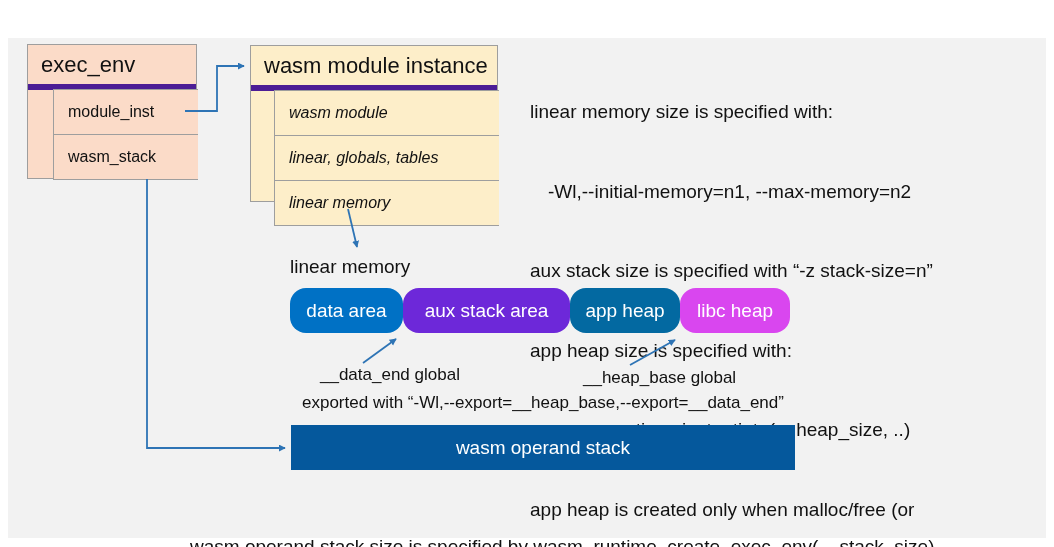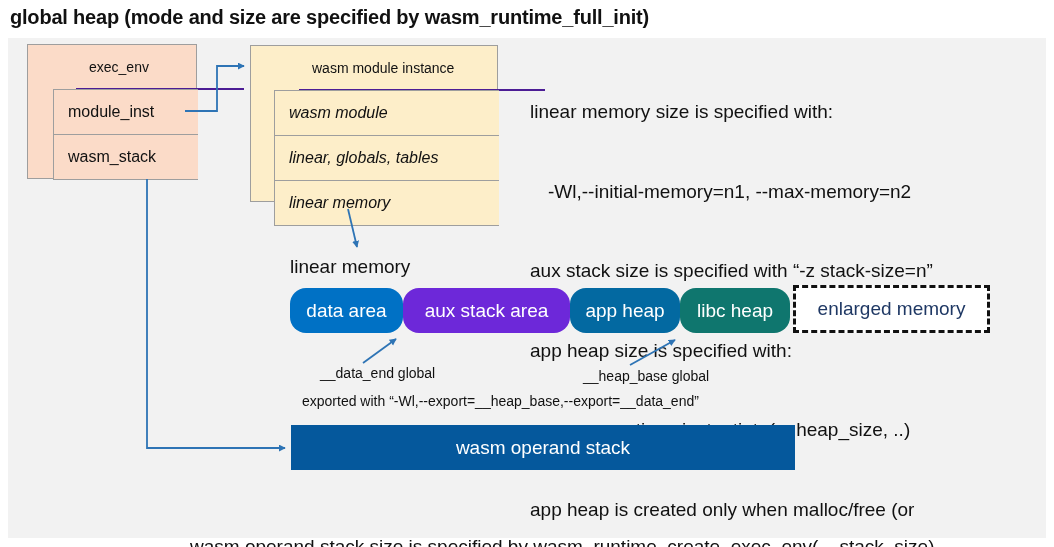--- a/index.html
+++ b/index.html
@@ -7,21 +7,21 @@
   body { font-family:"Liberation Sans", sans-serif; color:#111; }
   .canvas { position:relative; width:1054px; height:547px; background:#fff; overflow:hidden; }
 
   .title { position:absolute; left:10px; top:6px; font-size:20px; font-weight:600; letter-spacing:-0.2px; }
 
   .panel { position:absolute; left:8px; top:38px; width:1038px; height:500px; background:#f2f2f2; }
 
   
   .struct { position:absolute; border:1px solid #9e9e9e; }
   .struct .hdr { position:absolute; left:0; top:0; width:100%; height:45px;
-                 border-bottom:2px solid #4c1d95; font-size:14px; display:flex; align-items:center; padding-left:13px;margin-left:48px; }
+                 border-bottom:6px solid #4c1d95; font-size:22px; display:flex; align-items:center; padding-left:13px; }
   .struct .row { position:absolute; border:1px solid #9e9e9e; border-right:none;
                  font-size:16px; display:flex; align-items:center; padding-left:14px; }
 
   .exec-env { left:27px; top:44px; width:170px; height:135px; background:#fbdbc8; }
   .exec-env .row { left:25px; width:145px; height:46px; background:#fbdbc8; }
   .exec-env .row.r0 { top:44px; }
   .exec-env .row.r1 { top:89px; }
 
   .mod-inst { left:250px; top:45px; width:248px; height:157px; background:#fdeec9; }
   .mod-inst .row { left:23px; width:225px; height:46px; background:#fdeec9;font-style:italic; }
@@ -38,38 +38,37 @@
   .seg { position:absolute; top:288px; height:45px; display:flex; align-items:center; justify-content:center;
          color:#fff; font-size:19px;border-radius:16px; }
   .seg-data { left:290px; width:113px; }
   .seg-aux  { left:403px; width:167px; }
   .seg-app  { left:570px; width:110px; }
   .seg-libc { left:680px; width:110px; }
   .seg-enlarged { position:absolute; left:793px; top:285px; width:197px; height:48px;
          background:#ffffff; border:3px dashed #111; display:flex; align-items:center; justify-content:center;
          font-size:19px; }
 
-  .ann { position:absolute; font-size:14px; }
+  .ann { position:absolute; font-size:17px; }
   .ann-dataend  { left:320px; top:365px; }
   .ann-heapbase { left:583px; top:368px; }
   .ann-exported { left:302px; top:393px; }
 
   
   .op-stack { position:absolute; left:291px; top:425px; width:504px; height:45px;
               display:flex; align-items:center; justify-content:center; color:#fff; font-size:19px; }
   .bottom-notes { position:absolute; left:190px; top:481px; font-size:19px; line-height:26.5px; white-space:pre; }
 
   svg.connectors { position:absolute; left:0; top:0; width:1054px; height:547px; pointer-events:none; }
 </style>
 </head>
 <body>
 
 <div class="canvas">
 
-  <div class="title">global heap (mode and size are specified by wasm_runtime_full_init)</div>
 
   <div class="panel"></div>
 
   <div class="struct exec-env">
     <div class="hdr">exec_env</div>
     <div class="row r0">module_inst</div>
     <div class="row r1">wasm_stack</div>
   </div>
 
   <div class="struct mod-inst">
@@ -86,22 +85,21 @@
     <div>app heap size is specified with:</div>
     <div class="ind">wasm_runtime_instantiate(.., heap_size, ..)</div>
     <div>app heap is created only when malloc/free (or</div>
     
   </div>
 
   <div class="lm-label">linear memory</div>
   <div class="seg seg-data" style="background-color: rgb(0, 113, 197);">data area</div>
   <div class="seg seg-aux" style="background-color: #6d28d9;">aux stack area</div>
   <div class="seg seg-app" style="background-color: #0369a1;">app heap</div>
-  <div class="seg seg-libc" style="background-color: #0f766e;">libc heap</div>
-  <div class="seg-enlarged" style="color: rgb(31, 56, 100);">enlarged memory</div>
+  <div class="seg seg-libc" style="background-color: #d946ef;">libc heap</div>
 
   <div class="ann ann-dataend">__data_end global</div>
   <div class="ann ann-heapbase">__heap_base global</div>
   <div class="ann ann-exported">exported with “-Wl,--export=__heap_base,--export=__data_end”</div>
 
   <div class="op-stack" style="background-color: rgb(5, 88, 156);">wasm operand stack</div>
   <div class="bottom-notes">
     <div>wasm operand stack size is specified by wasm_runtime_create_exec_env(.., stack_size)</div>
     
   </div>

